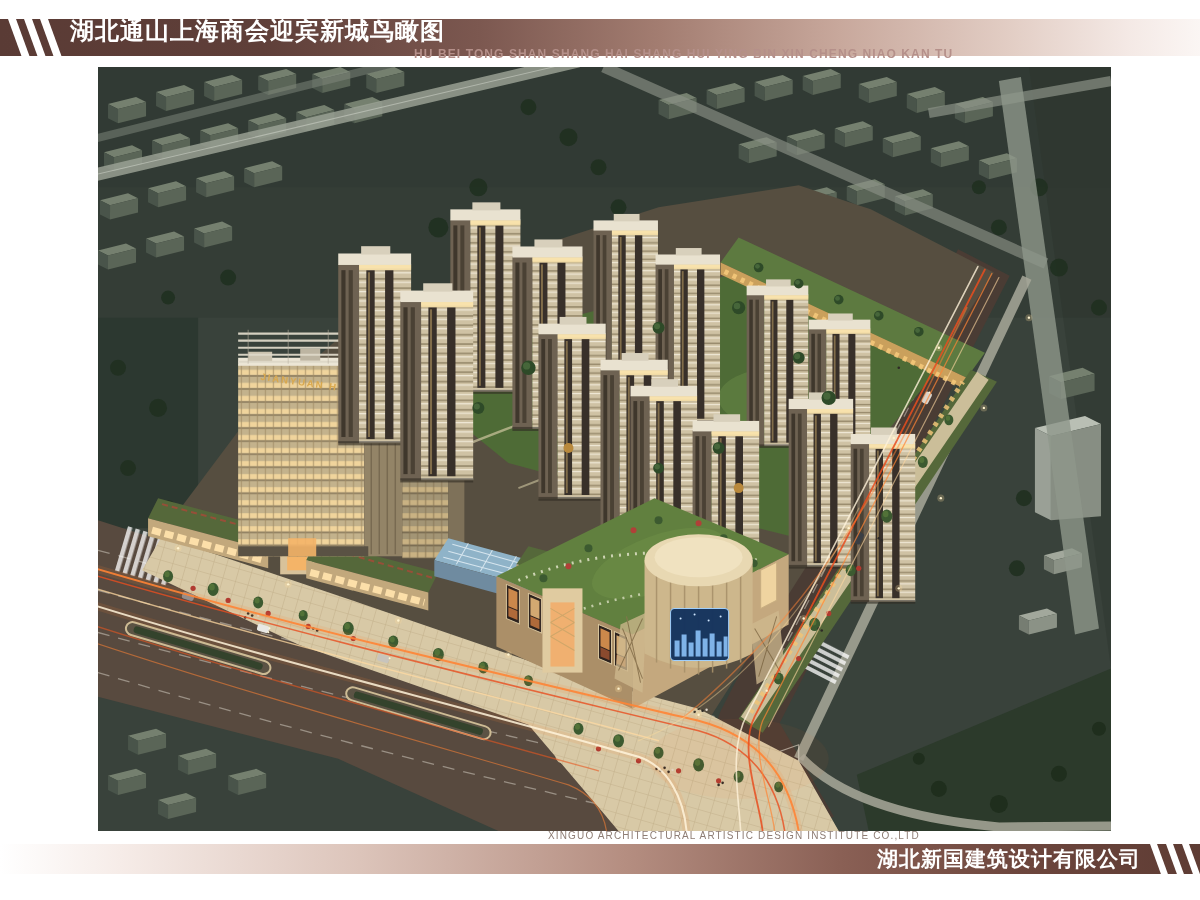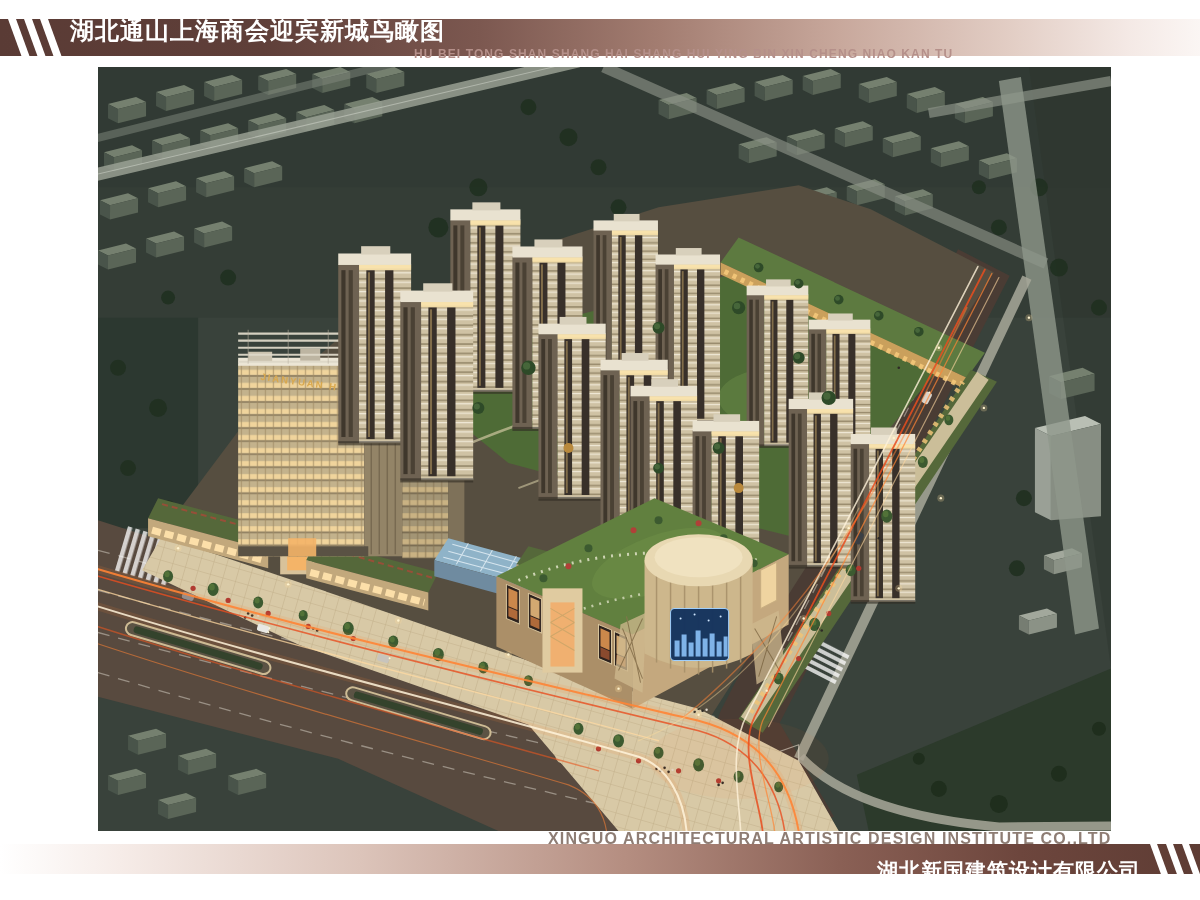--- a/index.html
+++ b/index.html
@@ -14,29 +14,29 @@
     transform:skewX(20deg);transform-origin:0 0;}
   .band-top .s1{left:8px;} .band-top .s2{left:24px;} .band-top .s3{left:40px;}
   .title-cn{left:70px;top:12px;height:37px;line-height:37px;font-size:24px;font-weight:bold;
     color:#ffffff;letter-spacing:1px;white-space:nowrap;}
   .pinyin{left:414px;top:47px;font-size:12px;font-weight:bold;letter-spacing:1.1px;
     color:var(--pinyin,#b5908a);white-space:nowrap;text-align:center;}
   
   .render{left:98px;top:67px;width:1013px;height:764px;background:#39423b;}
   .render svg{display:block;width:100%;height:100%;}
   
-  .credit{left:548px;top:830px;font-size:16px;font-weight:bold;letter-spacing:1.15px;
+  .credit{left:548px;top:830px;font-size:10px;font-weight:normal;letter-spacing:1.15px;
     color:var(--credit,#8e7d74);white-space:nowrap;}
   .band-bottom{left:0;top:844px;width:1200px;height:30px;
     background:linear-gradient(90deg,#ffffff 0%,#f6ece8 10%,#dcc4ba 30%,#b58e81 52%,
       #8a6055 70%,#6d463d 85%,var(--band-dark-bottom,#5e3c34) 100%);}
   .band-bottom .s1{left:1150px;} .band-bottom .s2{left:1166px;} .band-bottom .s3{left:1182px;}
   .band-bottom .stripe{width:7px;}
   .company-cn{left:877px;top:844px;height:30px;line-height:30px;font-size:21px;font-weight:bold;
-    color:#ffffff;letter-spacing:1px;white-space:nowrap;margin-top:12px;}
+    color:#ffffff;letter-spacing:1px;white-space:nowrap;}
 </style>
 </head>
 <body>
 
 <div class="abs band-top">
   <div class="stripe s1"></div>
   <div class="stripe s2"></div>
   <div class="stripe s3"></div>
 </div>
 <div class="abs title-cn">湖北通山上海商会迎宾新城鸟瞰图</div>

